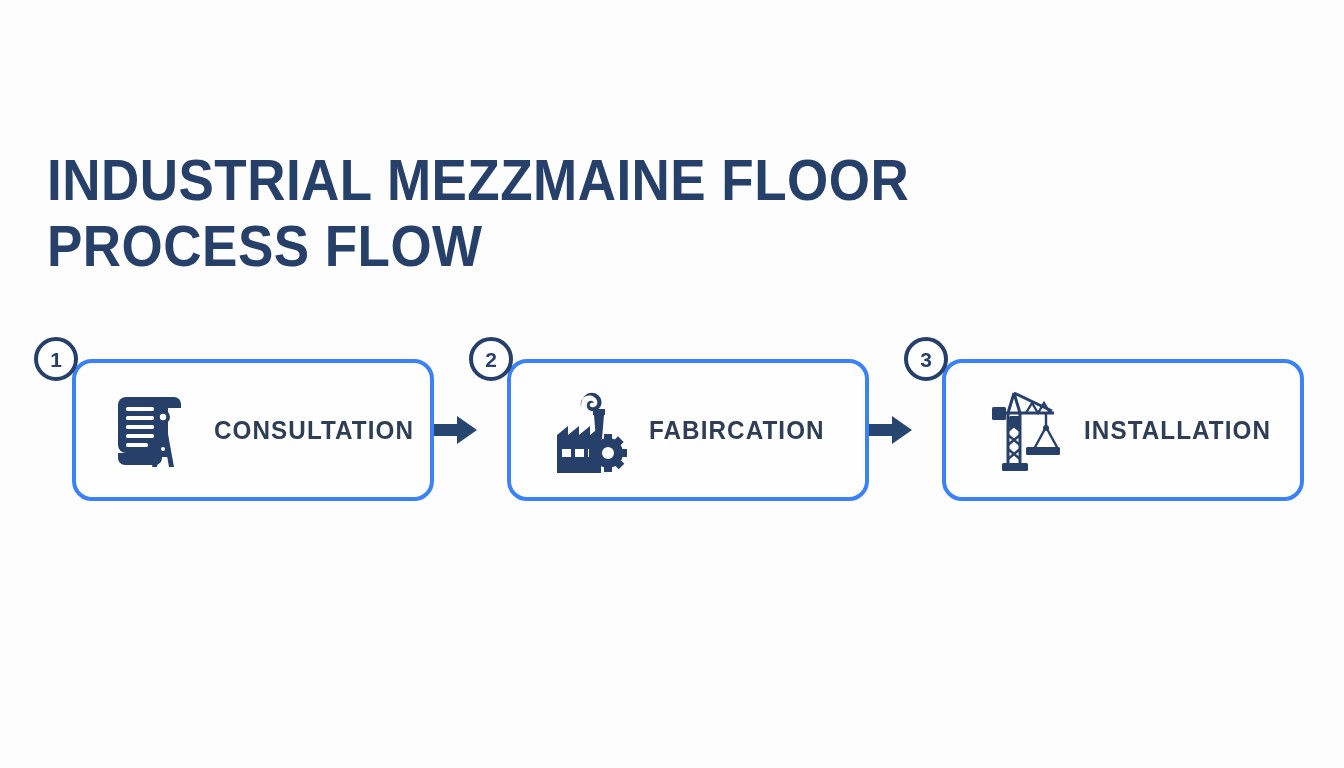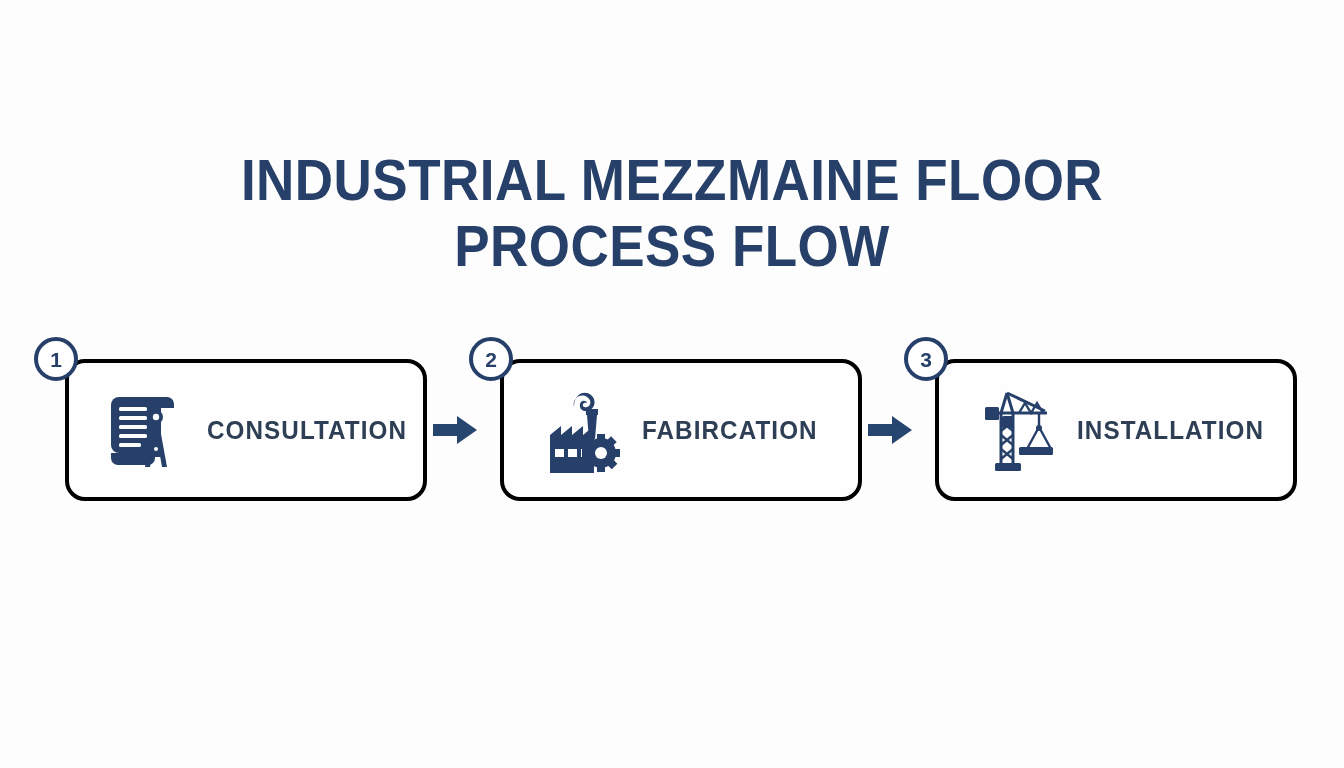--- a/index.html
+++ b/index.html
@@ -22,21 +22,20 @@
     inset: 0;
     background: #fdfdfd;
   }
 
   
   .title-block {
     position: absolute;
     top: 150px;
     left: 0;
     width: 1344px;
-    text-align: center;
     line-height: 1.06;
     user-select: none;
   }
   .title-line {
     display: block;
     font-family: "Liberation Sans Narrow", "Liberation Sans", sans-serif;
     font-weight: 700;
     font-size: 57px;
     letter-spacing: 0.5px;
     color: #26406a;
@@ -61,26 +60,26 @@
 
   
   .step {
     position: relative;
     width: 362px;
     height: 142px;
     flex: 0 0 362px;
   }
   .card {
     position: absolute;
-    left: 9px;
+    left: 16px;
     top: 0;
     width: 100%;
     height: 100%;
     box-sizing: border-box;
-    border: 4px solid #000000;
+    border: 4px solid #3b82f6;
     border-radius: 20px;
     background: #fefefe;
     display: flex;
     align-items: center;
     justify-content: flex-start;
     padding-left: 40px;
   }
   .badge {
     position: absolute;
     left: -22px;

